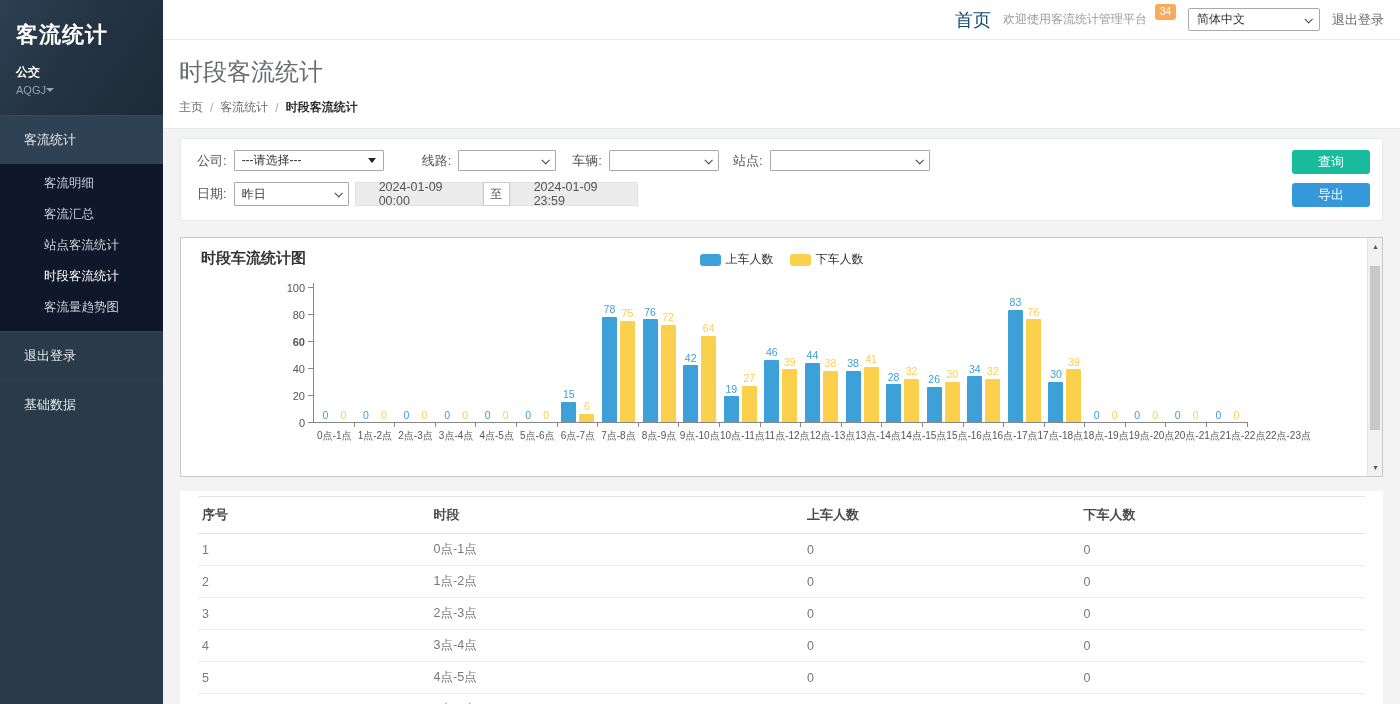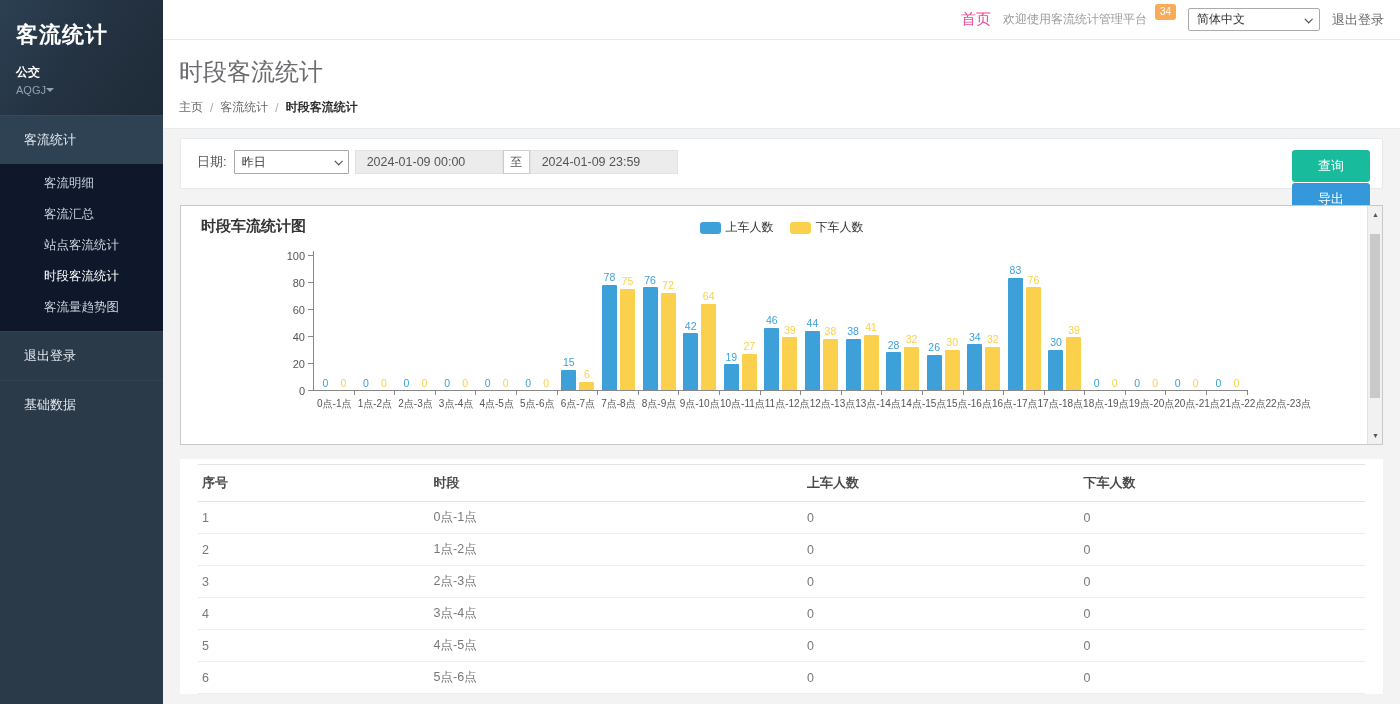--- a/index.html
+++ b/index.html
@@ -36,21 +36,21 @@
   .submenu { background: #0f172a; padding: 4px 0 8px; }
   .sub-item { padding: 7px 10px 7px 44px; color: #ccd5df; font-size: 12.5px; cursor: pointer; white-space: nowrap; }
   .sub-item.current { color: #ffffff; }
   
   .main { margin-left: 163px; height: 704px; }
   .topbar {
     height: 40px; background: #fff; border-bottom: 1px solid #e7eaec;
     display: flex; align-items: center; justify-content: flex-end;
     gap: 12px; padding-right: 16px;
   }
-  .home-link { color: #ec4899; font-size: 15px; cursor: pointer; }
+  .home-link { color: #0c4a6e; font-size: 18px; cursor: pointer; }
   .welcome-text { color: #9a9a9a; font-size: 12px; }
   .msg-badge {
     background: #f8ac59; color: #fff; font-size: 10px; line-height: 1;
     padding: 3px 5px; border-radius: 3px; position: relative; top: -8px; margin: 0 0 0 -4px;
   }
   .lang-select {
     width: 132px; height: 23px; border: 1px solid #aaa; border-radius: 2px; background: #fff;
     display: flex; align-items: center; justify-content: space-between;
     font-size: 12px; color: #333; padding: 0 8px; cursor: pointer;
   }
@@ -77,29 +77,29 @@
     padding: 0 7px; font-size: 12px; color: #333; cursor: pointer;
   }
   .sel-company { width: 150px; margin-right: 38px; }
   .sel-line { width: 98px; margin-right: 16px; }
   .sel-vehicle { width: 110px; margin-right: 14px; }
   .sel-station { width: 160px; }
   .tri-down { width: 0; height: 0; border-left: 4px solid transparent; border-right: 4px solid transparent; border-top: 5px solid #222; }
   .sel-date { width: 115px; height: 24px; margin-right: 6px; }
   .date-group { display: flex; align-items: center; }
   .date-input {
-    width: 148px; height: 24px; background: #ececec; border: 1px solid #e2e2e2;
-    display: flex; align-items: center; padding: 0 11px; font-size: 12.5px; color: #555; cursor: pointer;
+    width: 128px; height: 24px; background: #ececec; border: 1px solid #e2e2e2;
+    display: flex; align-items: center; padding: 0 23px; font-size: 12.5px; color: #555; cursor: pointer;
   }
   .to-box {
     width: 27px; height: 24px; background: #fff; border: 1px solid #ccc;
     display: flex; align-items: center; justify-content: center; font-size: 12px; color: #555;
   }
   .btn {
-    position: absolute; right: 12px; width: 78px; height: 32px; border: none; border-radius: 3px;
+    position: absolute; right: 12px; width: 78px; height: 24px; border: none; border-radius: 3px;
     color: #fff; font-size: 13px; display: flex; align-items: center; justify-content: center; cursor: pointer;
     font-family: Liberation Serif, serif;
   }
   .btn-query { top: 11px; background: #18bc9c; }
   .btn-export { top: 44px; background: #3498db; }
   
   .chart-panel {
     margin-top: 16px; background: #fff; border: 1px solid #c8c8c8;
     height: 240px; position: relative; overflow: hidden;
   }
@@ -190,20 +190,42 @@
       <span class="crumb">客流统计</span>
       <span class="crumb-sep">/</span>
       <span class="crumb last">时段客流统计</span>
     </div>
   </div>
 
   <div class="content">
 
     <section class="filter-panel">
       <div class="f-row">
+        <span class="f-label">公司:</span>
+        <div class="sel sel-company">
+          <span>---请选择---</span>
+          <span class="tri-down"></span>
+        </div>
+        <span class="f-label">线路:</span>
+        <div class="sel sel-line">
+          <span></span>
+          <span class="chev"></span>
+        </div>
+        <span class="f-label">车辆:</span>
+        <div class="sel sel-vehicle">
+          <span></span>
+          <span class="chev"></span>
+        </div>
+        <span class="f-label">站点:</span>
+        <div class="sel sel-station">
+          <span></span>
+          <span class="chev"></span>
+        </div>
+      </div>
+      <div class="f-row">
         <span class="f-label">日期:</span>
         <div class="sel sel-date">
           <span>昨日</span>
           <span class="chev"></span>
         </div>
         <div class="date-group">
           <div class="date-input">2024-01-09 00:00</div>
           <div class="to-box">至</div>
           <div class="date-input">2024-01-09 23:59</div>
         </div>
@@ -227,21 +249,21 @@
         </div>
       </div>
       <div class="chart-body">
         <div class="y-axis">
             <div class="y-lab" style="bottom: 0px;">0</div>
             <div class="y-tick" style="bottom: 0px;"></div>
             <div class="y-lab" style="bottom: 27px;">20</div>
             <div class="y-tick" style="bottom: 27px;"></div>
             <div class="y-lab" style="bottom: 54px;">40</div>
             <div class="y-tick" style="bottom: 54px;"></div>
-            <div class="y-lab" style="bottom: 81px;">60</div>
+            <div class="y-lab" style="bottom: 81px; font-weight: bold;">60</div>
             <div class="y-tick" style="bottom: 81px;"></div>
             <div class="y-lab" style="bottom: 108px;">80</div>
             <div class="y-tick" style="bottom: 108px;"></div>
             <div class="y-lab" style="bottom: 135px;">100</div>
             <div class="y-tick" style="bottom: 135px;"></div>
           </div>
         <div class="plot-col">
           <div class="plot">
               <div class="bar-group">
                 <div class="bar-col">

